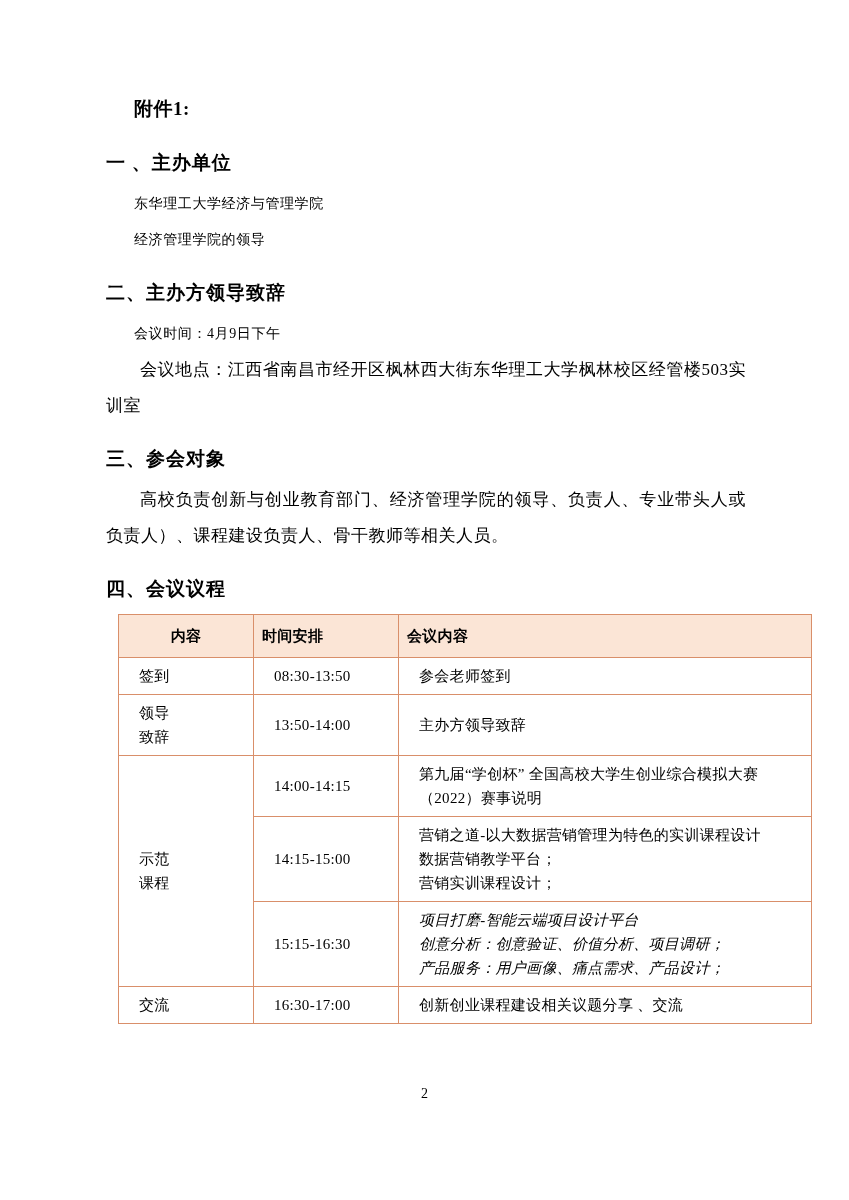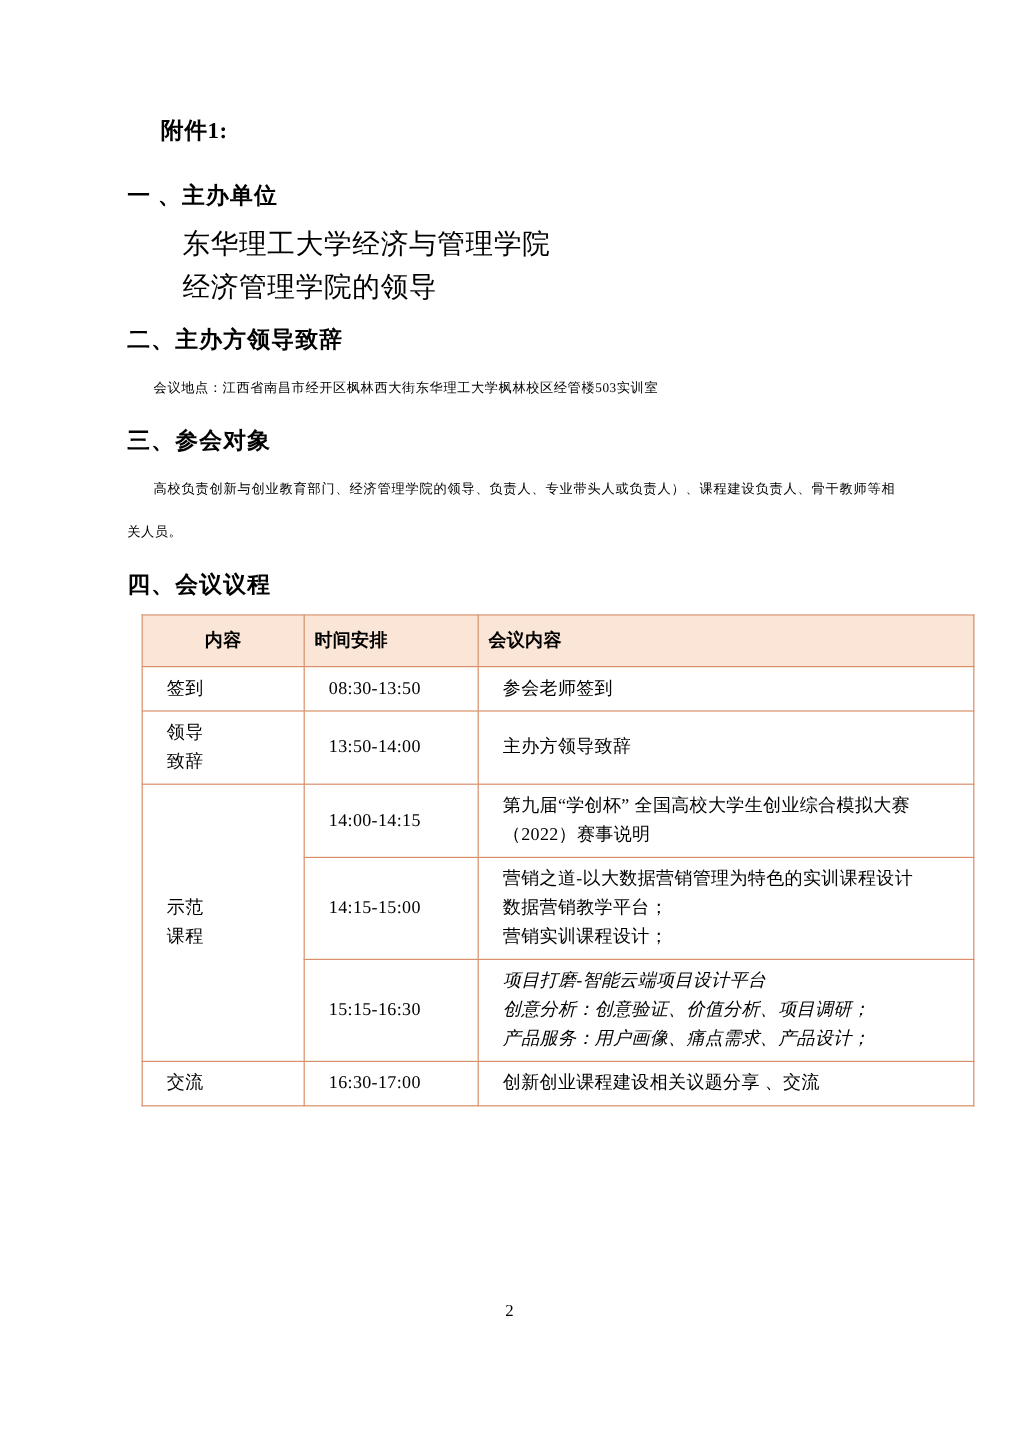--- a/index.html
+++ b/index.html
@@ -30,31 +30,31 @@
     font-size: 19px;
     font-weight: bold;
     letter-spacing: 0.5px;
     margin-bottom: 28px;
     padding-left: 28px;
   }
   .section-heading {
     font-size: 19px;
     font-weight: bold;
     letter-spacing: 1px;
-    margin-top: 12px;
+    margin-top: 22px;
     margin-bottom: 10px;
   }
   .body-line {
-    font-size: 23px;
+    font-size: 14px;
     line-height: 36px;
     text-indent: 2em;
     letter-spacing: 0.6px;
   }
   .body-para {
-    font-size: 11px;
+    font-size: 17px;
     line-height: 36px;
     text-indent: 2em;
     letter-spacing: 0.5px;
     text-align: justify;
   }
   .hang {
     text-indent: 2em;
   }
   table.agenda {
     border-collapse: collapse;
@@ -103,20 +103,21 @@
 <div class="page">
   <div class="content">
 
     <div class="attach-label">附件1:</div>
 
     <div class="section-heading">一 、主办单位</div>
     <div class="body-line">东华理工大学经济与管理学院</div>
     <div class="body-line">经济管理学院的领导</div>
 
     <div class="section-heading">二、主办方领导致辞</div>
+    <div class="body-line">会议时间：4月9日下午</div>
     <div class="body-para hang">会议地点：江西省南昌市经开区枫林西大街东华理工大学枫林校区经管楼503实训室</div>
 
     <div class="section-heading">三、参会对象</div>
     <div class="body-para hang">高校负责创新与创业教育部门、经济管理学院的领导、负责人、专业带头人或负责人）、课程建设负责人、骨干教师等相关人员。</div>
 
     <div class="section-heading">四、会议议程</div>
 
     <table class="agenda">
       <thead>
         <tr>

